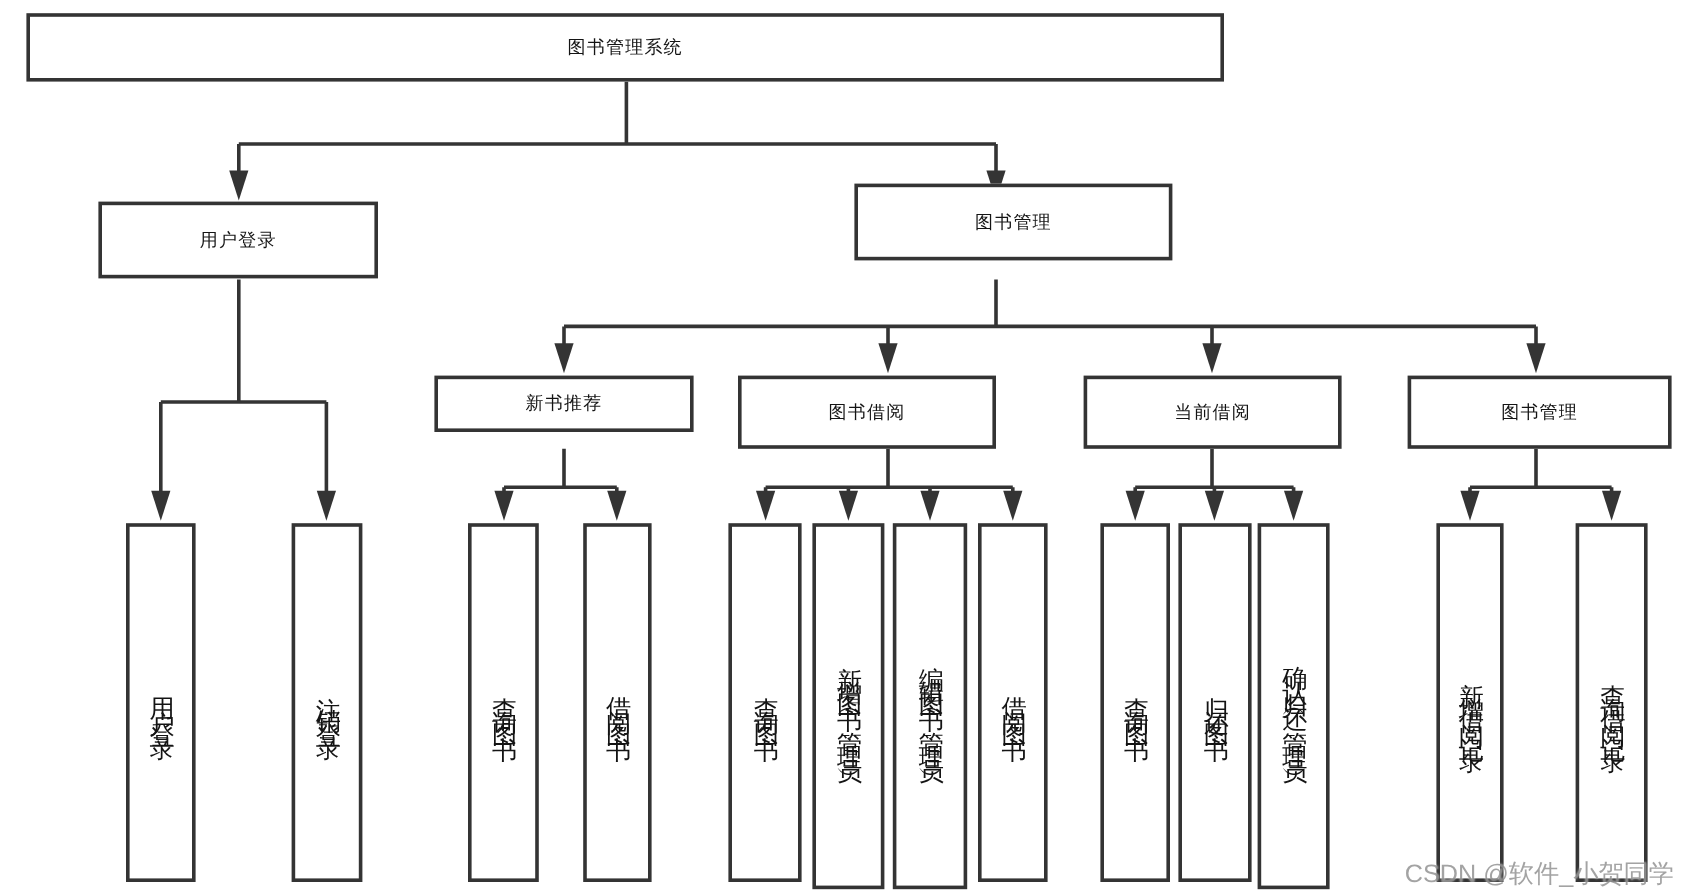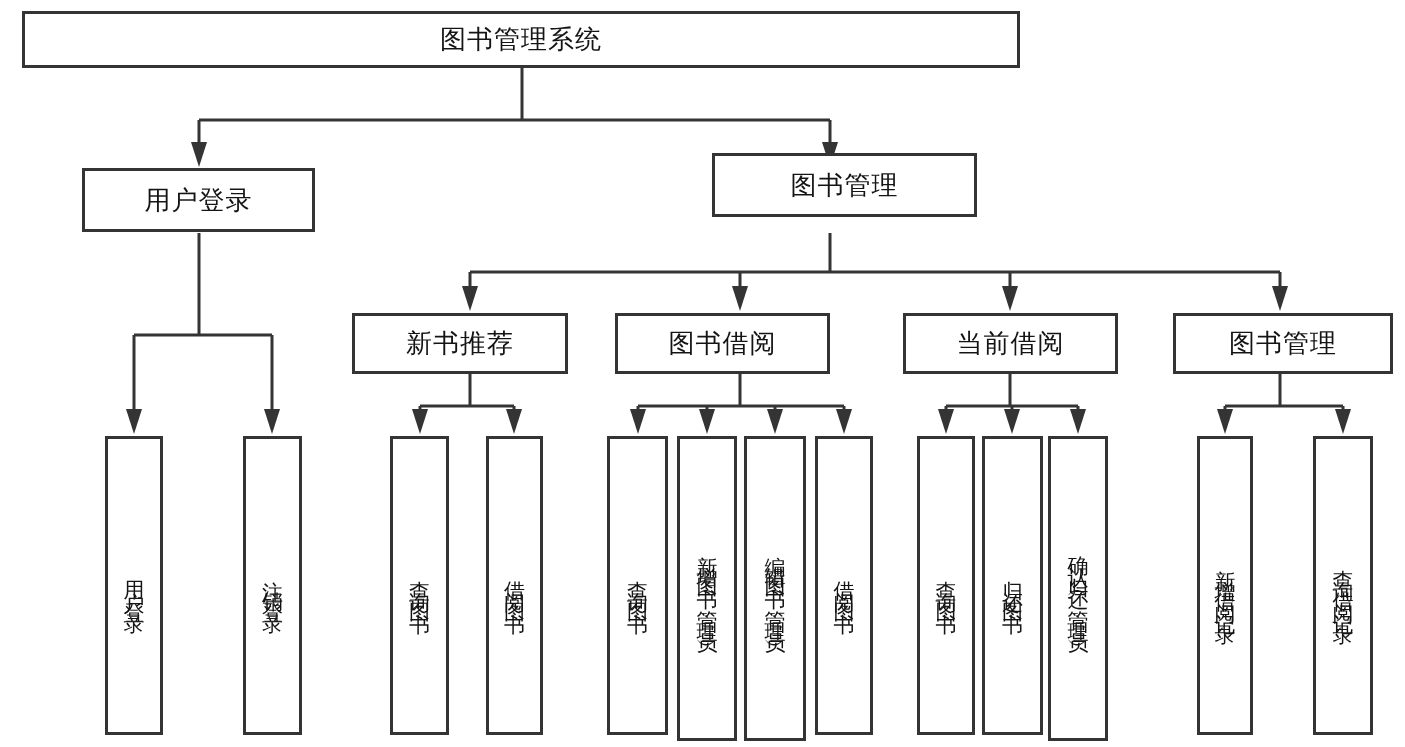--- a/index.html
+++ b/index.html
@@ -15,21 +15,21 @@
   .box{
     position:absolute;
     box-sizing:border-box;
     border:3px solid #343434;
     background:#ffffff;
     display:flex;
     align-items:center;
     justify-content:center;
   }
   .hlabel{
-    font-size:26px;
+    font-size:15px;
     letter-spacing:1px;
     white-space:nowrap;
   }
   .vlabel{
     writing-mode:vertical-rl;
     text-orientation:mixed;
     font-size:21px;
     line-height:1.15;
     letter-spacing:11px;
     white-space:nowrap;
@@ -87,21 +87,21 @@
     <span class="hlabel">图书管理系统</span>
   </div>
 
   <div class="box" style="left:82px;top:168px;width:233px;height:64px">
     <span class="hlabel">用户登录</span>
   </div>
   <div class="box" style="left:712px;top:153px;width:265px;height:64px">
     <span class="hlabel">图书管理</span>
   </div>
 
-  <div class="box" style="left:352px;top:313px;width:216px;height:61px">
+  <div class="box" style="left:362px;top:313px;width:216px;height:47px">
     <span class="hlabel">新书推荐</span>
   </div>
   <div class="box" style="left:615px;top:313px;width:215px;height:61px">
     <span class="hlabel">图书借阅</span>
   </div>
   <div class="box" style="left:903px;top:313px;width:215px;height:61px">
     <span class="hlabel">当前借阅</span>
   </div>
   <div class="box" style="left:1173px;top:313px;width:220px;height:61px">
     <span class="hlabel">图书管理</span>
@@ -144,14 +144,15 @@
     <span class="vlabel">确认归还（管理员）</span>
   </div>
 
   <div class="box" style="left:1197px;top:436px;width:56px;height:299px">
     <span class="vlabel">新增借阅记录</span>
   </div>
   <div class="box" style="left:1313px;top:436px;width:60px;height:299px">
     <span class="vlabel">查询借阅记录</span>
   </div>
 
+  <div class="watermark">CSDN @软件_小贺同学</div>
 
 </div>
 
 </body></html>

